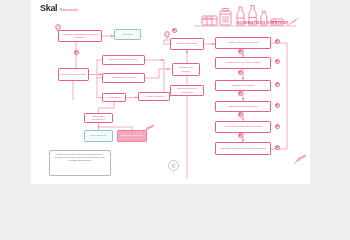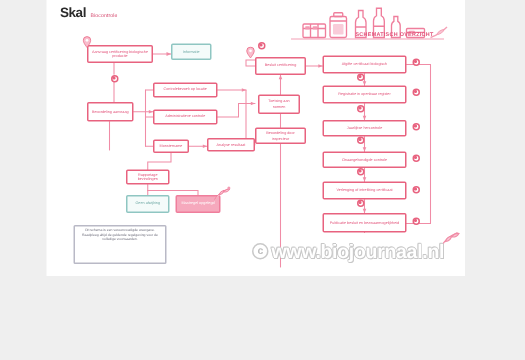--- a/index.html
+++ b/index.html
@@ -428,16 +428,15 @@
         <path d="M1 11 q4-6 11-9"></path>
         <path d="M4 8 q.8-3 4-3.6 q-.6 3.2-4 3.6 Z"></path>
         <path d="M8 5 q1.8-2.6 5-2.4 q-1.6 2.8-5 2.4 Z"></path>
       </g>
     </svg>
 
   </div>
 
   <div class="watermark">
     <span class="wm-badge">c</span>
-    <span>www.biojournaal.nl</span>
   </div>
 
 </div>
 
 </body></html>

